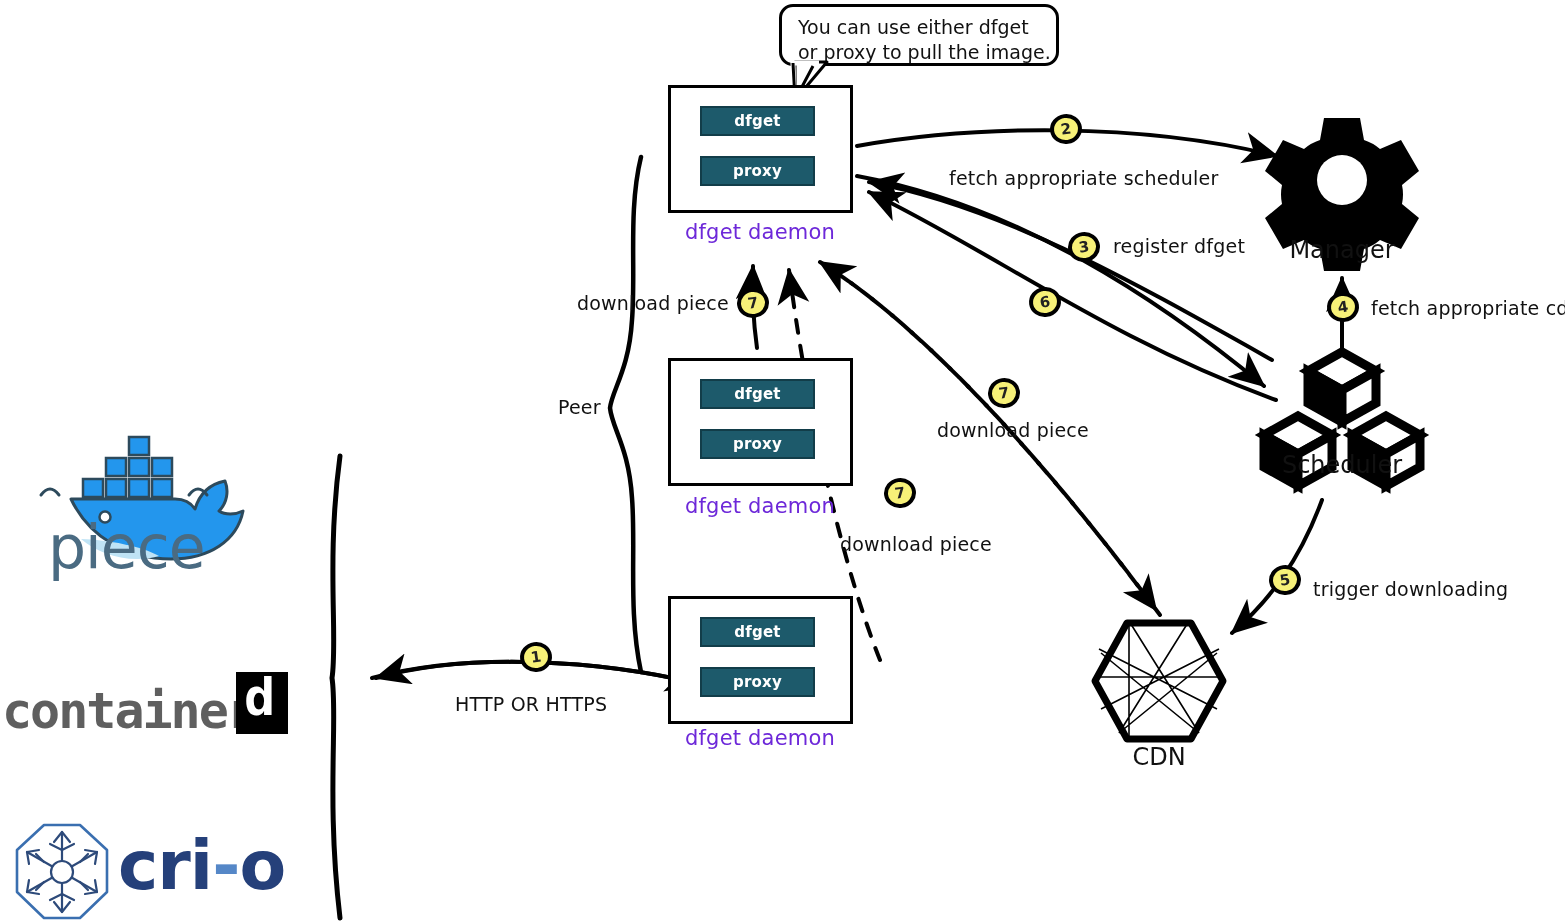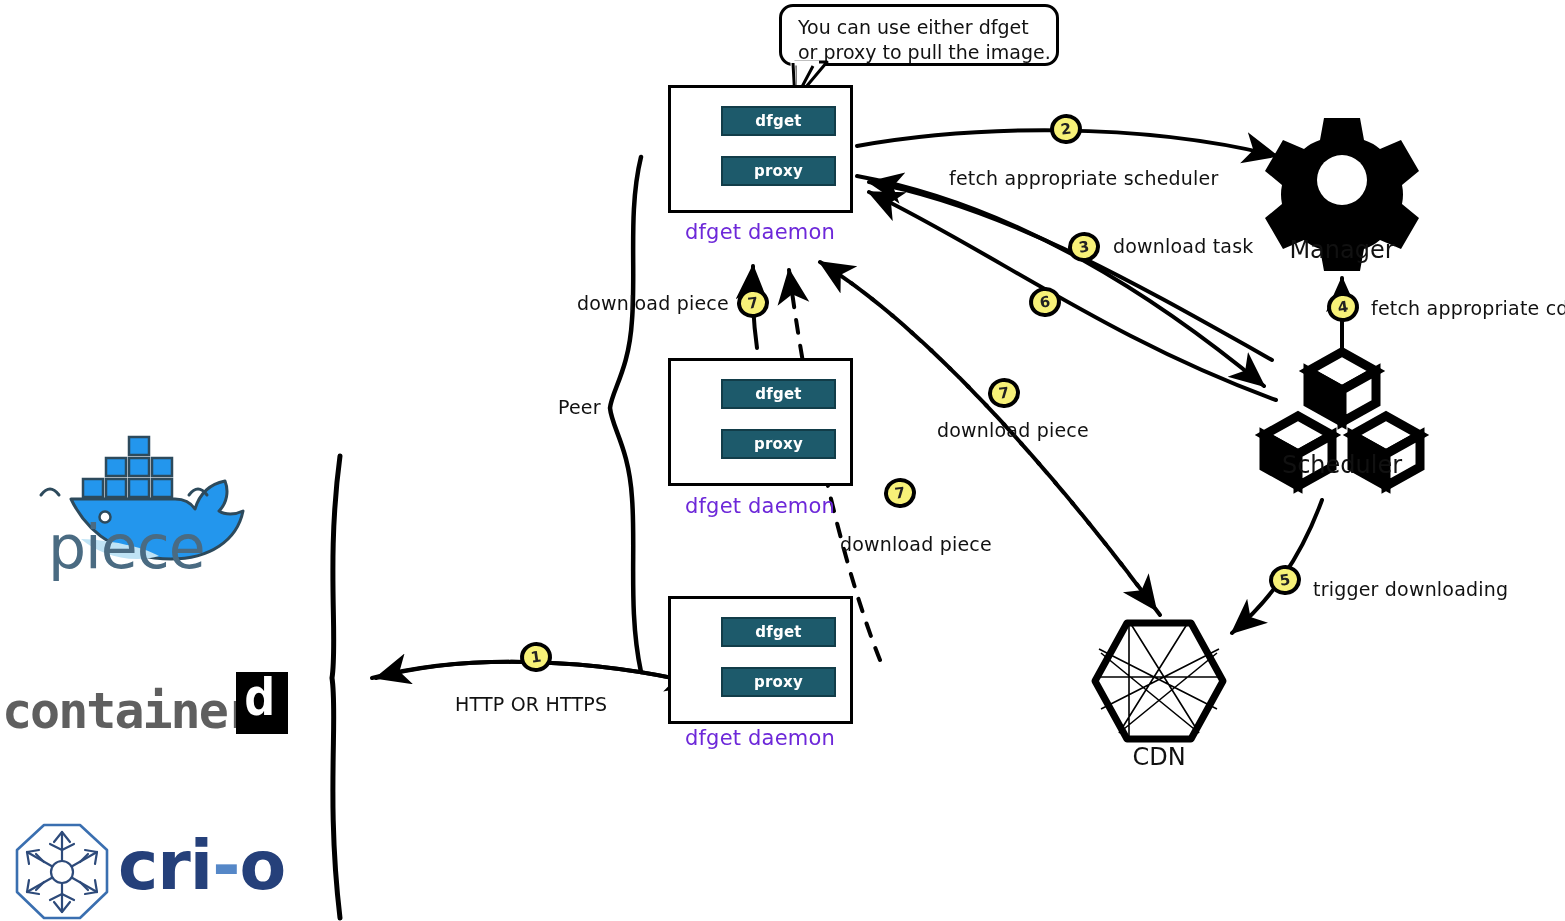--- a/index.html
+++ b/index.html
@@ -29,21 +29,21 @@
   .daemon {
     position: absolute;
     width: 185px;
     height: 128px;
     border: 3px solid #000;
     background: #fff;
     box-sizing: border-box;
   }
   .daemon .svc {
     position: absolute;
-    left: 50px;
+    left: 29px;
     width: 115px;
     height: 30px;
     background: #1d5a6b;
     border: 2px solid #123d49;
     color: #ffffff;
     font-size: 15px;
     font-weight: bold;
     display: flex;
     align-items: center;
     justify-content: center;
@@ -312,21 +312,21 @@
   <div class="step" style="left:1068px;top:232px;">3</div>
   <div class="step" style="left:1029px;top:287px;">6</div>
   <div class="step" style="left:1327px;top:292px;">4</div>
   <div class="step" style="left:1269px;top:565px;">5</div>
   <div class="step" style="left:520px;top:642px;">1</div>
   <div class="step" style="left:737px;top:288px;">7</div>
   <div class="step" style="left:988px;top:378px;">7</div>
   <div class="step" style="left:884px;top:478px;">7</div>
 
   <div class="lbl" style="left:949px;top:167px;">fetch appropriate scheduler</div>
-  <div class="lbl" style="left:1113px;top:235px;">download task</div>
+  <div class="lbl" style="left:1113px;top:235px;">register dfget</div>
   <div class="lbl" style="left:1371px;top:297px;">fetch appropriate cdn</div>
   <div class="lbl" style="left:1313px;top:578px;">trigger downloading</div>
   <div class="lbl" style="left:455px;top:693px;">HTTP OR HTTPS</div>
   <div class="lbl" style="left:577px;top:292px;">download piece</div>
   <div class="lbl" style="left:937px;top:419px;">download piece</div>
   <div class="lbl" style="left:840px;top:533px;">download piece</div>
   <div class="lbl" style="left:558px;top:396px;">Peer</div>
 
   <div id="docker-word">piece</div>
   <div id="containerd-word">container</div>

